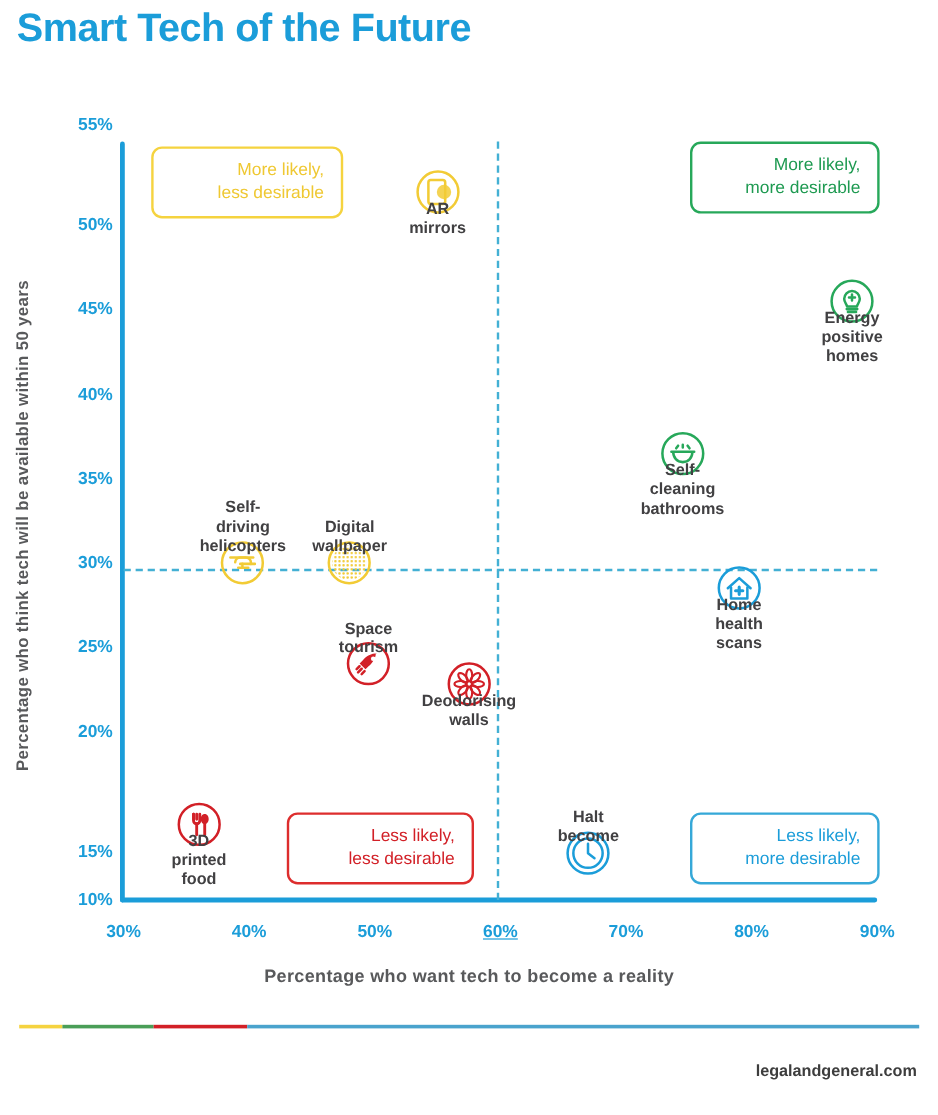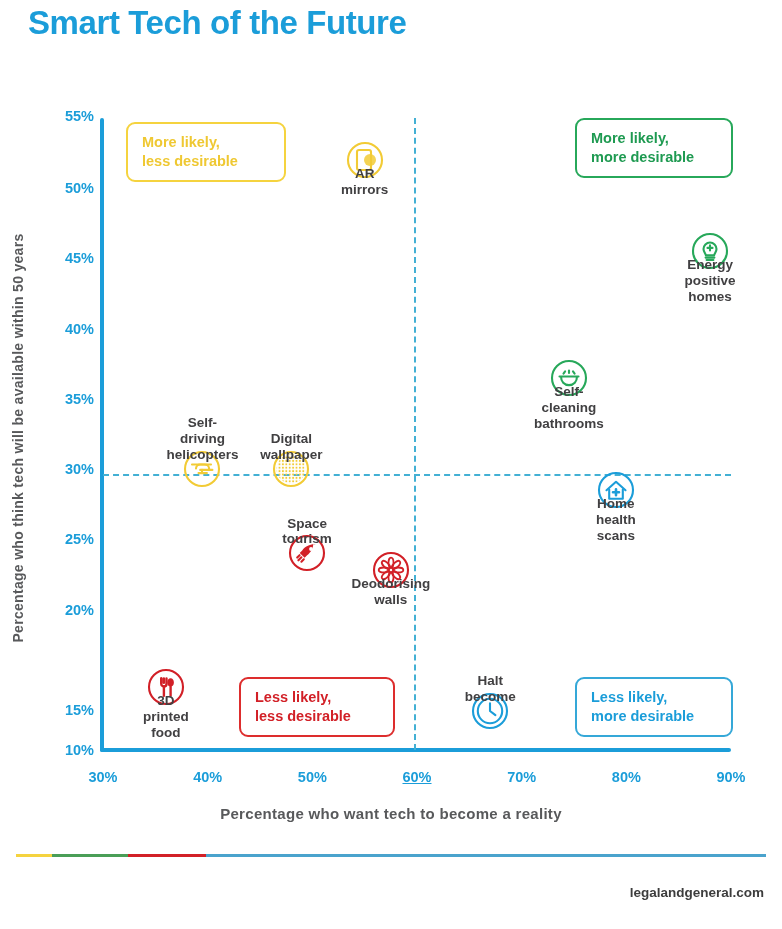--- a/index.html
+++ b/index.html
@@ -11,21 +11,21 @@
     font-family: "Liberation Sans", sans-serif;
     overflow: hidden;
     position: relative;
   }
 
   #page { position: relative; width: 782px; height: 929px; }
 
   
   .title {
     position: absolute;
-    left: 28px; top: 4px;
+    left: 14px; top: 4px;
     font-size: 33px;
     font-weight: bold;
     color: #1b9dd9;
     letter-spacing: -0.4px;
     white-space: nowrap;
   }
   .subtitle {
     position: absolute;
     left: 16px; top: 52px;
     font-size: 17.5px;
@@ -113,23 +113,23 @@
     border-top: 2.5px dashed #43b0d4;
   }
 
   
   .pill {
     position: absolute;
     border: 2px solid;
     border-radius: 9px;
     background: #fff;
     font-size: 14.5px;
-    font-weight: bold;
+    font-weight: normal;
     line-height: 1.32;
-    text-align: left;
+    text-align: right;
     padding: 9px 14px;
     white-space: pre-line;
   }
   .pill-yellow { border-color: #f5d33f; color: #efc832; left: 126px; top: 122px; width: 160px; }
   .pill-green  { border-color: #27a85a; color: #1e9a51; left: 575px; top: 118px; width: 158px; }
   .pill-red    { border-color: #dd2d2d; color: #d22027; left: 239px; top: 677px; width: 156px; }
   .pill-blue   { border-color: #35a8d8; color: #1b9dd9; left: 575px; top: 677px; width: 158px; }
 
   
   .pt { position: absolute; transform: translate(-50%, -50%); }
@@ -181,21 +181,21 @@
 <body>
 
 <div id="page">
 
   <div class="title">Smart Tech of the Future</div>
 
   <div class="axis-y"></div>
   <div class="axis-x"></div>
 
   <div class="ytick-wrap" id="ytick-wrap">
-      <div class="ytick" style="top: 116px; text-align: center;">55%</div>
+      <div class="ytick" style="top: 104px; text-align: center;">55%</div>
       <div class="ytick" style="top: 188.222px;">50%</div>
       <div class="ytick" style="top: 258.444px;">45%</div>
       <div class="ytick" style="top: 328.667px;">40%</div>
       <div class="ytick" style="top: 398.889px;">35%</div>
       <div class="ytick" style="top: 469.111px;">30%</div>
       <div class="ytick" style="top: 539.333px; text-align: center;">25%</div>
       <div class="ytick" style="top: 609.556px;">20%</div>
       <div class="ytick" style="top: 710px;">15%</div>
       <div class="ytick" style="top: 750px;">10%</div>
     </div>

